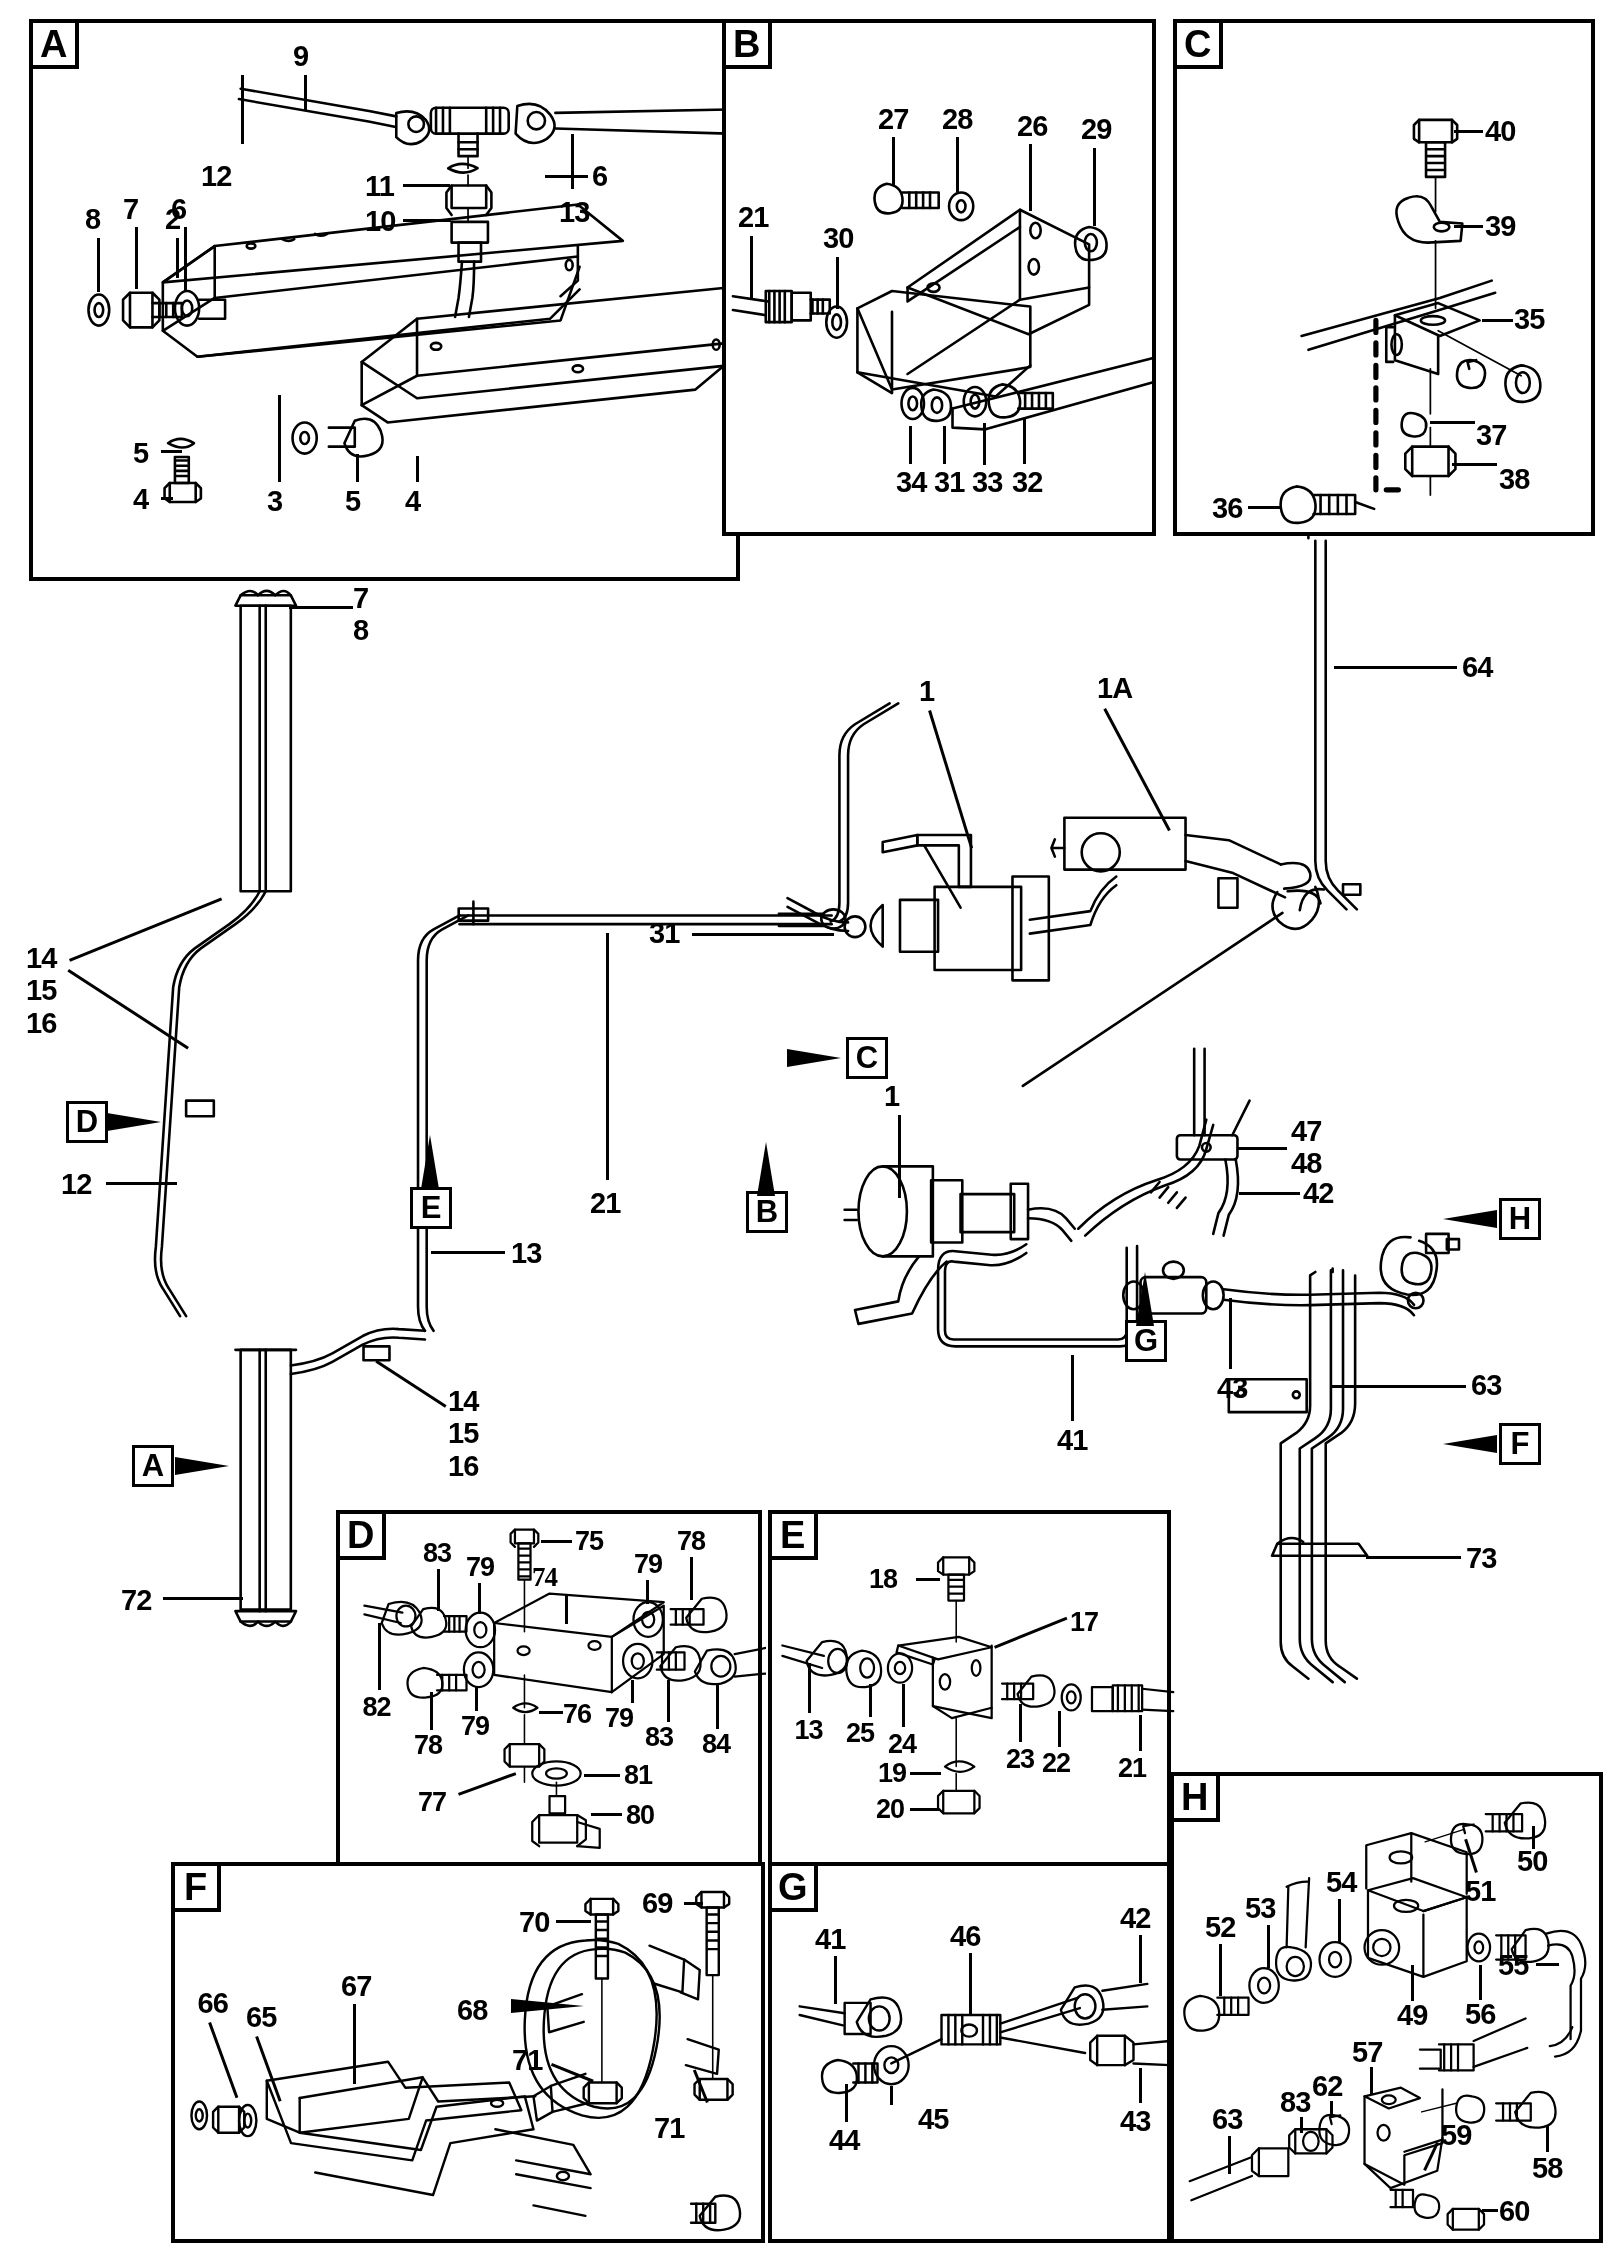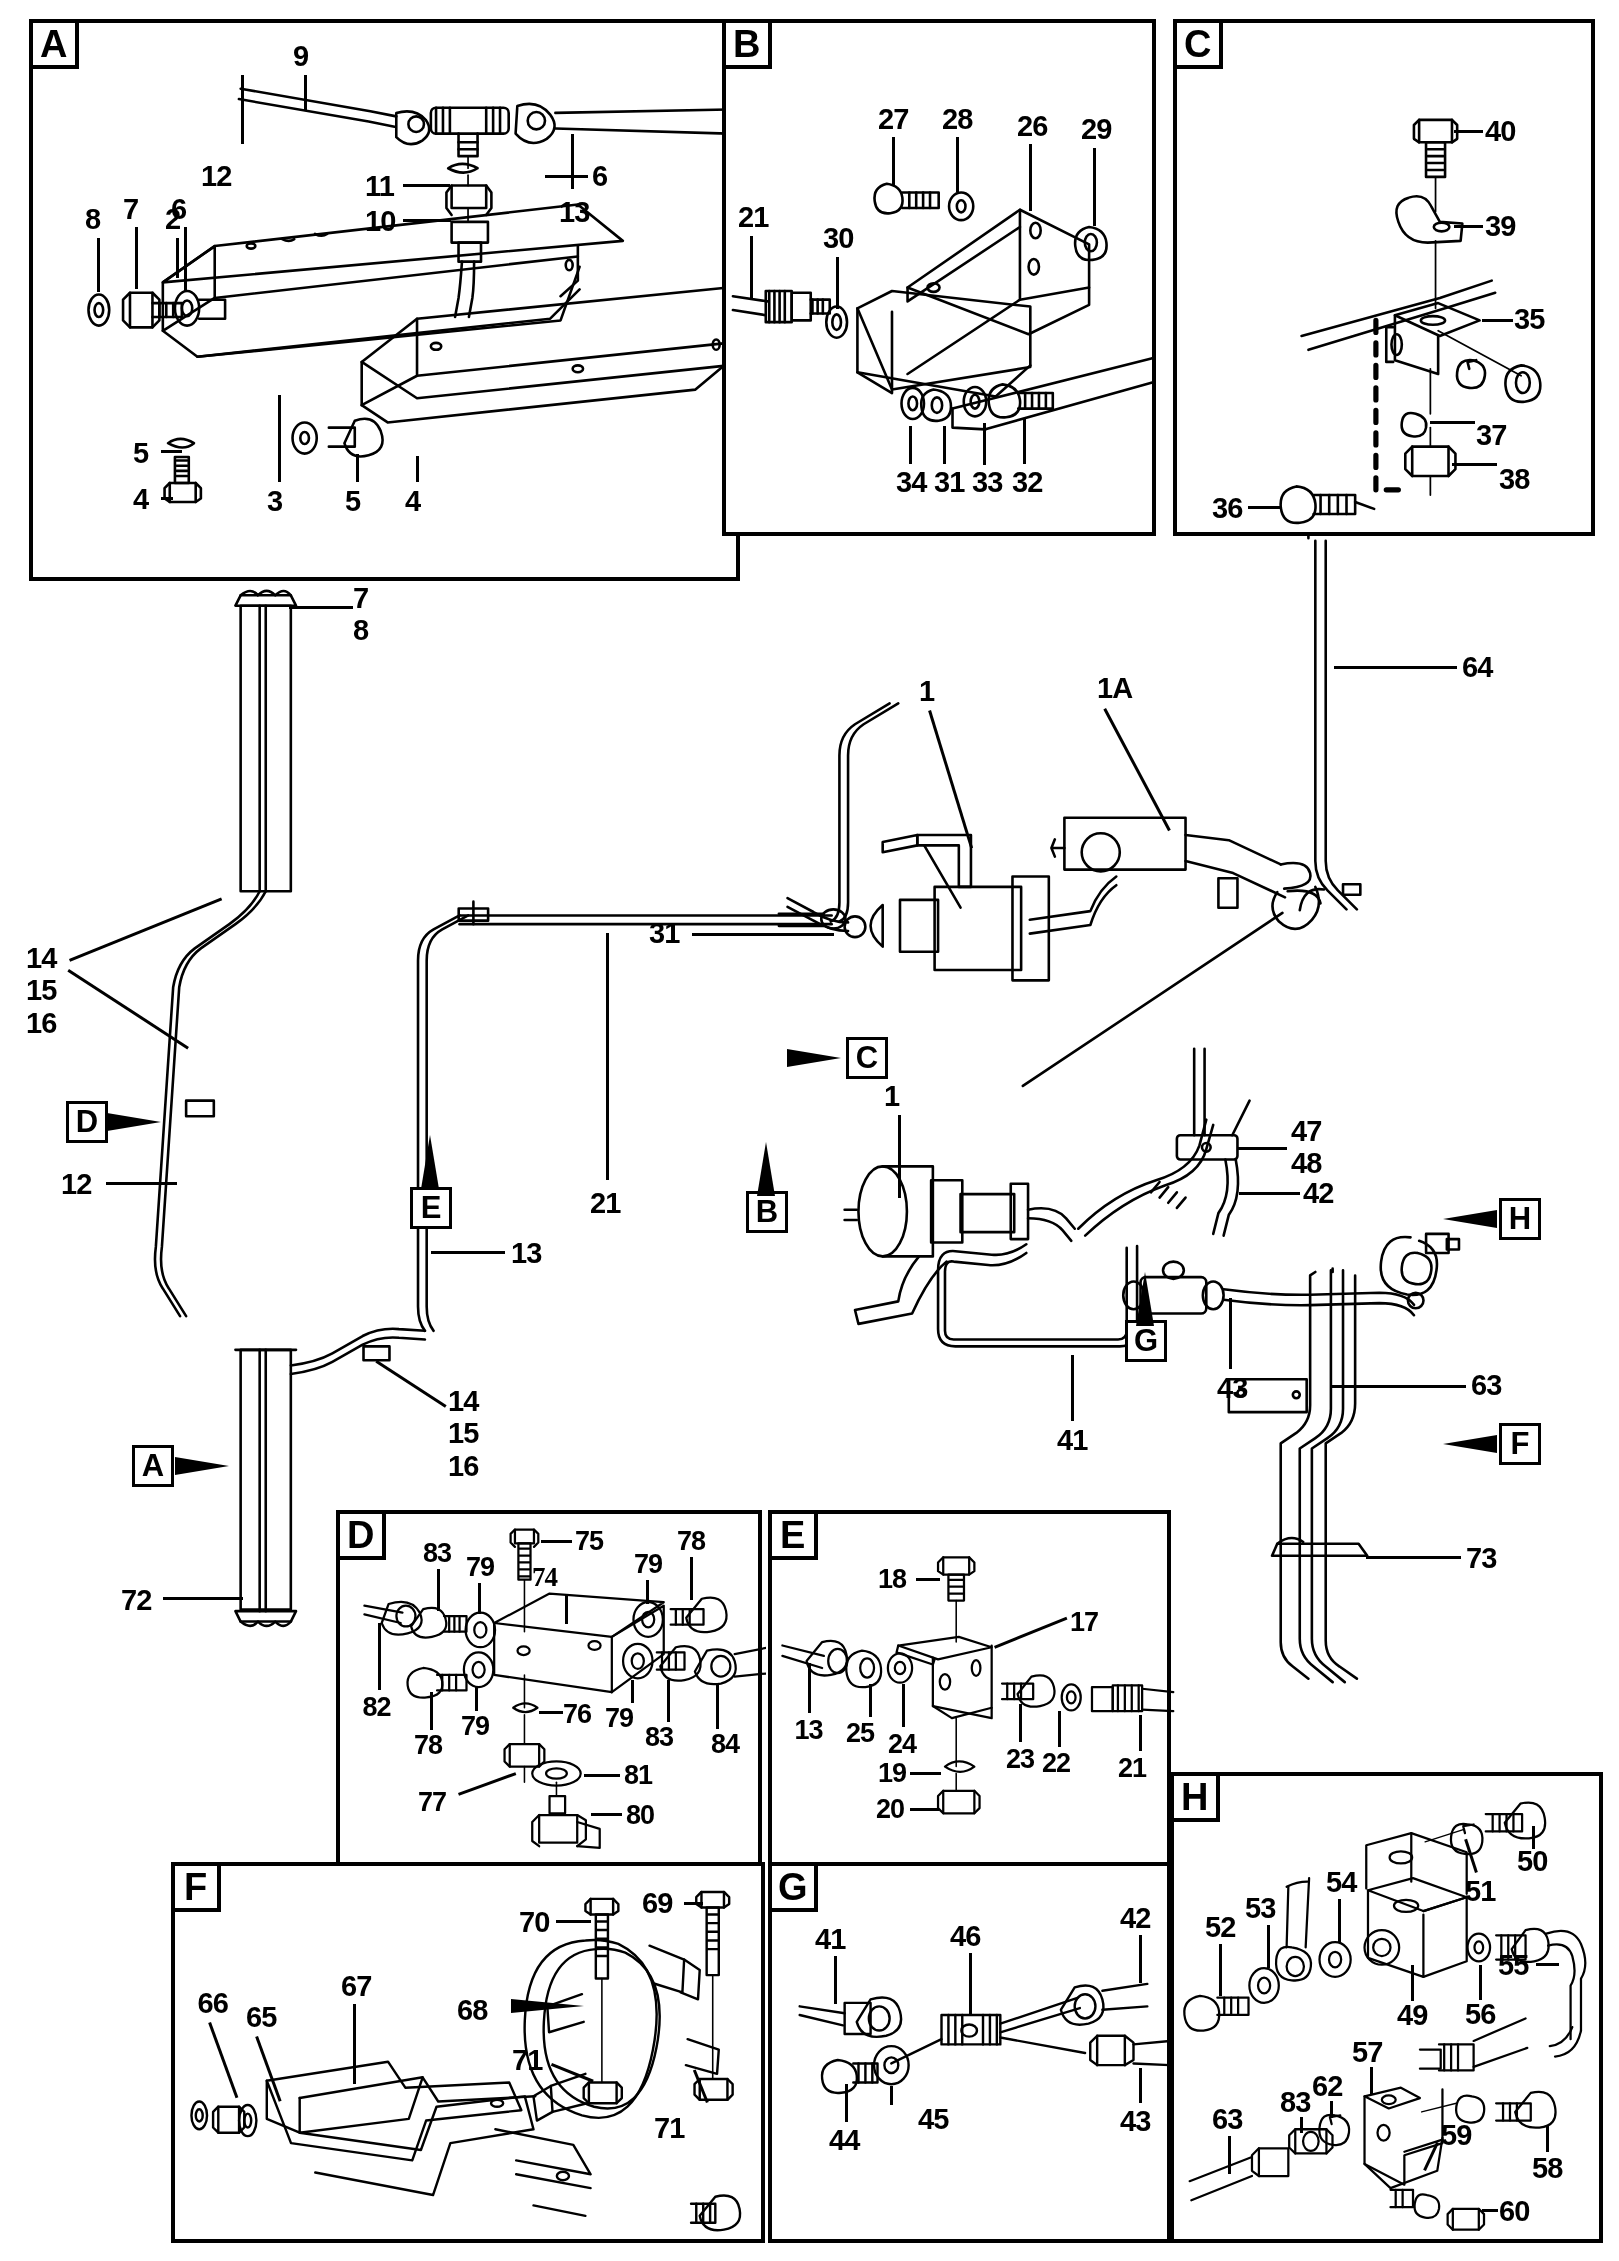--- a/index.html
+++ b/index.html
@@ -654,21 +654,21 @@
 
     <span class="lab sm" style="left:223px; top:185px;">76</span>
     <div class="ld ldh" style="left:199px; top:197px; width:24px;"></div>
 
     <span class="lab sm" style="left:265px; top:189px;">79</span>
     <div class="ld ldv" style="left:291px; top:166px; height:22.5px;"></div>
 
     <span class="lab sm" style="left:305px; top:208px;">83</span>
     <div class="ld ldv" style="left:327px; top:166px; height:42px;"></div>
 
-    <span class="lab sm" style="left:362px; top:215px;margin-left:9px;">84</span>
+    <span class="lab sm" style="left:362px; top:215px;">84</span>
     <div class="ld ldv" style="left:376px; top:170px; height:45px;"></div>
 
     <span class="lab sm" style="left:284px; top:246px;">81</span>
     <div class="ld ldh" style="left:244px; top:260px; width:36px;"></div>
 
     <span class="lab sm" style="left:78px; top:273px;">77</span>
     <div class="ld ldr" style="left:118px; top:279px; width:61px; transform:rotate(-20deg);"></div>
 
     <span class="lab sm" style="left:286px; top:286px;">80</span>
     <div class="ld ldh" style="left:251px; top:299px; width:31px;"></div>
@@ -717,21 +717,21 @@
 
         <path d="M200 292 q16 -12 34 0 q-16 12 -34 0 z"></path>
 
         <path d="M198 320 h36 v26 h-36 z"></path>
         <path d="M198 320 l-6 6 v14 l6 6 M234 320 l6 6 v14 l-6 6"></path>
         <line x1="213" y1="236" x2="213" y2="292" stroke-width="1.8"></line>
         <line x1="213" y1="300" x2="213" y2="320" stroke-width="1.8"></line>
       </g>
     </svg>
 
-    <span class="lab sm" style="left:106px; top:50px;text-align:right;">18</span>
+    <span class="lab sm" style="left:97px; top:50px;text-align:right;">18</span>
     <div class="ld ldh" style="left:144px; top:64px; width:24px;"></div>
 
     <span class="lab sm" style="left:298px; top:93px;">17</span>
     <div class="ld ldr" style="left:222px; top:132px; width:78px; transform:rotate(-22deg);"></div>
 
     <span class="lab sm" style="left:22.5px; top:201px;">13</span>
     <div class="ld ldv" style="left:36px; top:149px; height:50px;"></div>
 
     <span class="lab sm" style="left:74px; top:204px;">25</span>
     <div class="ld ldv" style="left:97px; top:170px; height:33px;"></div>

